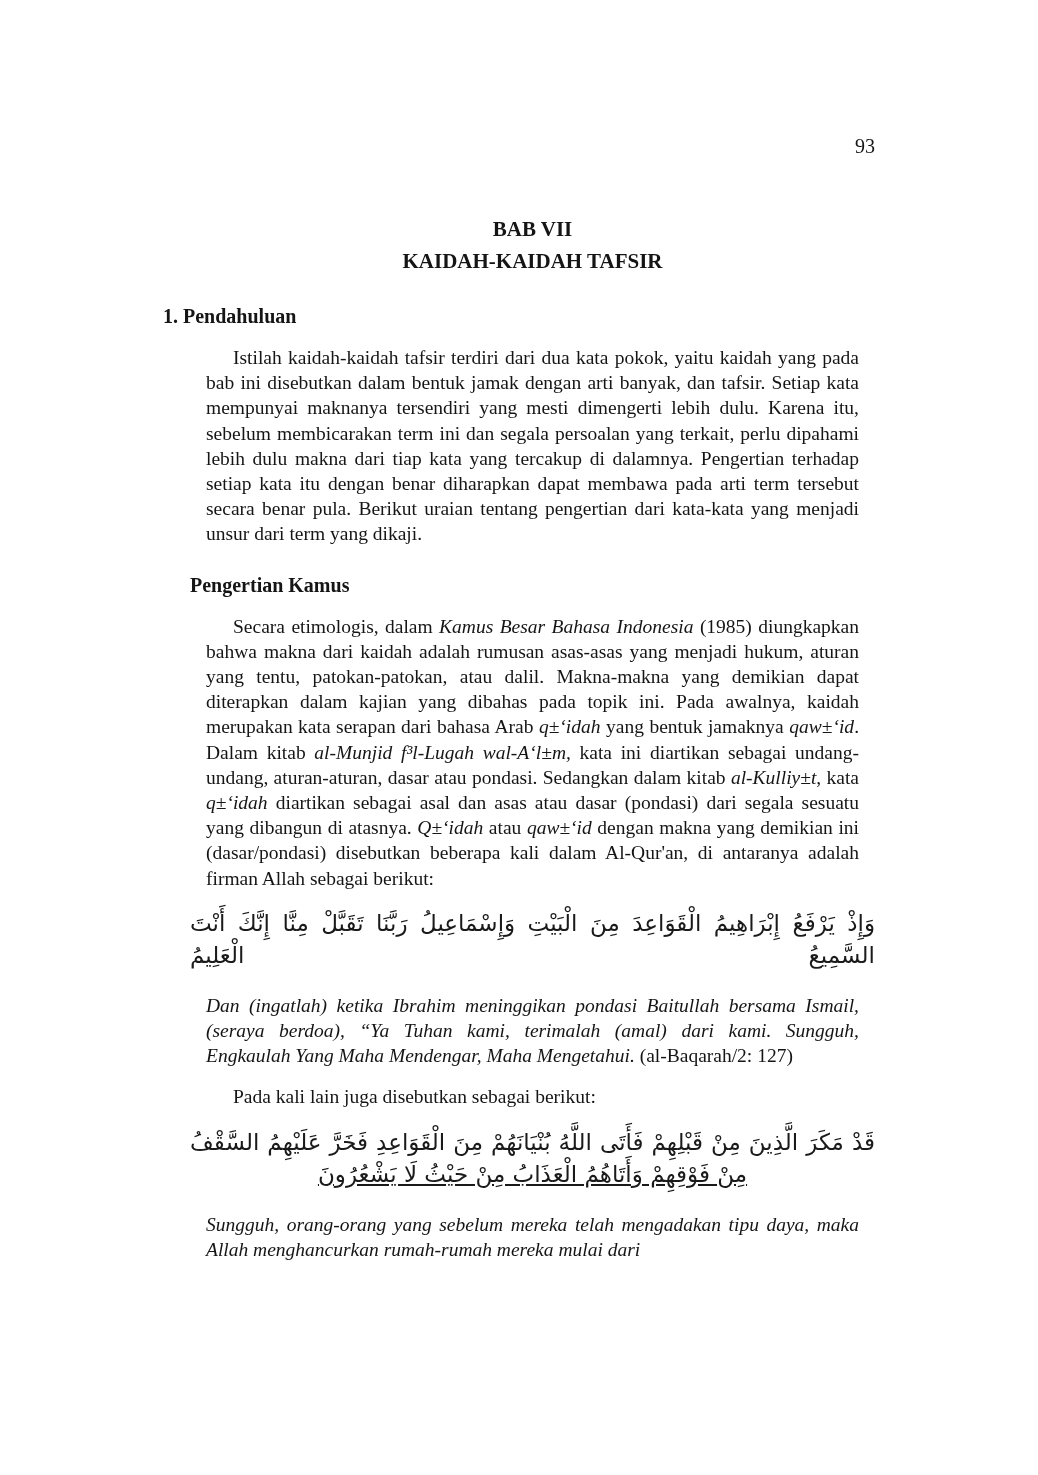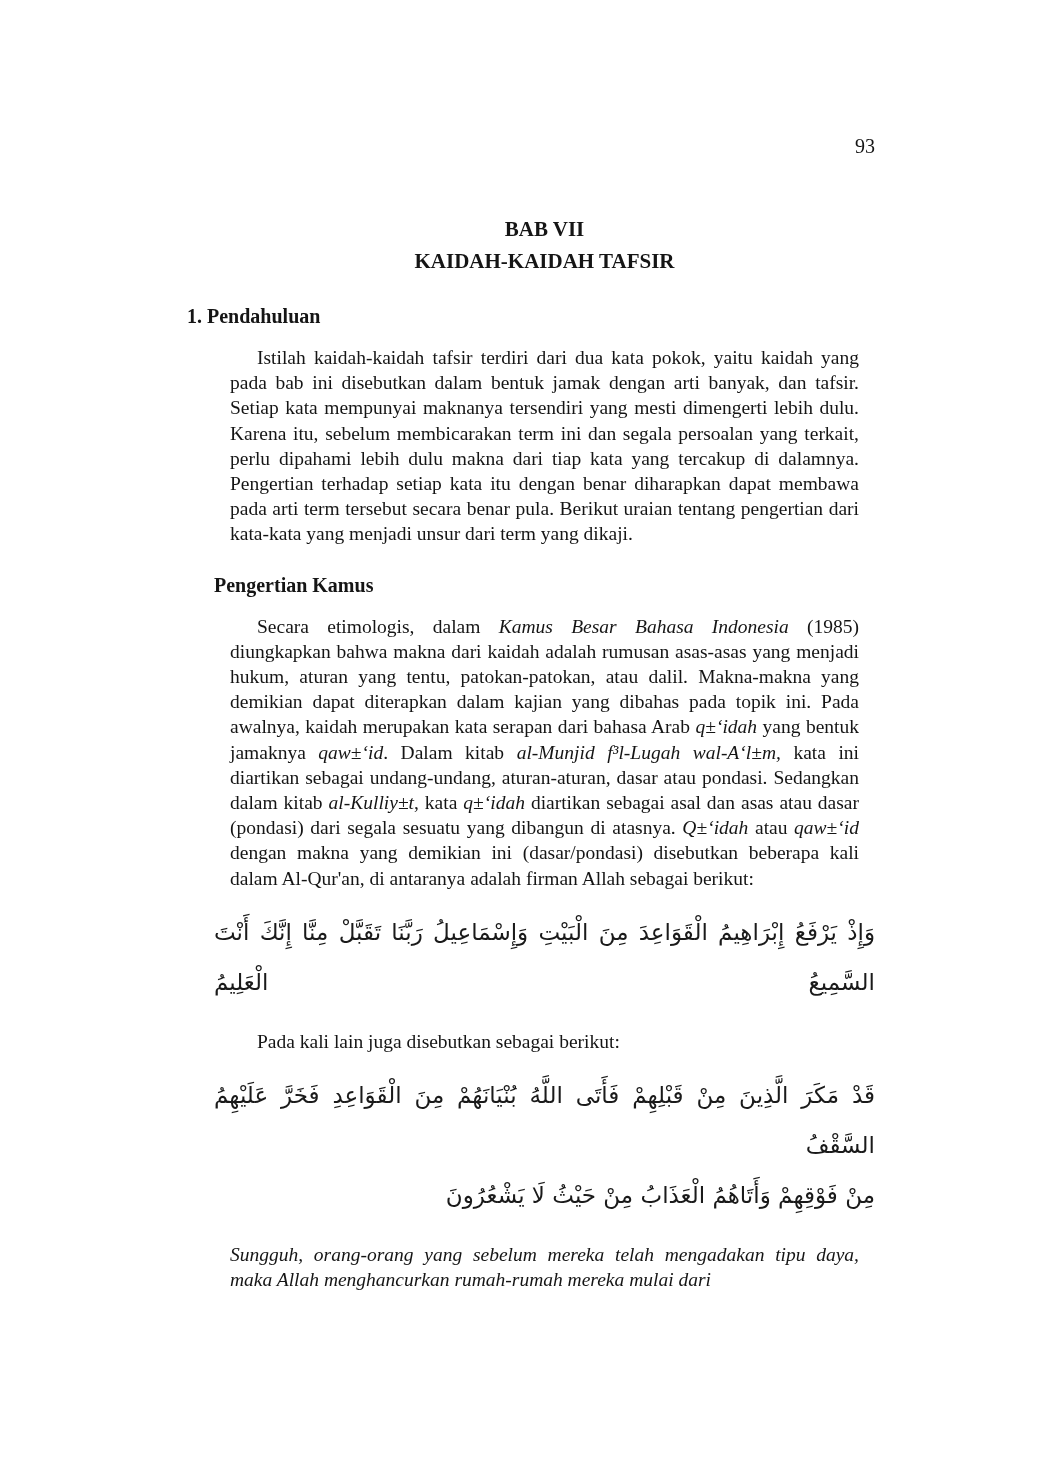--- a/index.html
+++ b/index.html
@@ -6,21 +6,20 @@
   html, body { background: #e8e8e8; }
   .page {
     position: relative;
     width: 1038px;
     height: 1475px;
     margin: 0 auto;
     background: #ffffff;
     color: #151515;
     font-family: "Liberation Serif", serif;
     overflow: hidden;
-    padding-left: 24px;
   }
   .content {
     padding: 135px 163px 0 190px; 
   }
   .page-number {
     text-align: right;
     font-size: 20px;
     line-height: 22px;
     margin-bottom: 56px;
   }
@@ -52,28 +51,29 @@
   p.indent { text-indent: 27px; }
   .arabic {
     direction: rtl;
     unicode-bidi: embed;
     font-family: "DejaVu Sans", sans-serif;
     font-size: 23px;
     color: #1a1a1a;
     margin: 16px 0 22px 0;
   }
   .arabic .line {
-    line-height: 50px;
+    line-height: 32px;
   }
   .arabic .stretch {
     text-align: justify;
     text-align-last: justify;
   }
   .arabic .tail {
-    text-align: right; 
+    text-align: center; 
+    text-decoration: underline;
   }
   .translation {
     margin-bottom: 0;
   }
   .space-after-md { margin-bottom: 26px; }
 </style>
 </head>
 <body>
 
 <div class="page">
@@ -91,20 +91,21 @@
     <p class="body indent">Istilah kaidah-kaidah tafsir terdiri dari dua kata pokok, yaitu kaidah yang pada bab ini disebutkan dalam bentuk jamak dengan arti banyak, dan tafsir. Setiap kata mempunyai maknanya tersendiri yang mesti dimengerti lebih dulu. Karena itu, sebelum membicarakan term ini dan segala persoalan yang terkait, perlu dipahami lebih dulu makna dari tiap kata yang tercakup di dalamnya. Pengertian terhadap setiap kata itu dengan benar diharapkan dapat membawa pada arti term tersebut secara benar pula. Berikut uraian tentang pengertian dari kata-kata yang menjadi unsur dari term yang dikaji.</p>
 
     <div class="section-heading gap-top">Pengertian Kamus</div>
 
     <p class="body indent"><span>Secara etimologis, dalam </span><span style="font-style: italic;">Kamus Besar Bahasa Indonesia</span><span> (1985) diungkapkan bahwa makna dari kaidah adalah rumusan asas-asas yang menjadi hukum, aturan yang tentu, patokan-patokan, atau dalil. Makna-makna yang demikian dapat diterapkan dalam kajian yang dibahas pada topik ini. Pada awalnya, kaidah merupakan kata serapan dari bahasa Arab </span><span style="font-style: italic;">q±‘idah</span><span> yang bentuk jamaknya </span><span style="font-style: italic;">qaw±‘id</span><span>. Dalam kitab </span><span style="font-style: italic;">al-Munjid f³l-Lugah wal-A‘l±m,</span><span> kata ini diartikan sebagai undang-undang, aturan-aturan, dasar atau pondasi. Sedangkan dalam kitab </span><span style="font-style: italic;">al-Kulliy±t</span><span>, kata </span><span style="font-style: italic;">q±‘idah</span><span> diartikan sebagai asal dan asas atau dasar (pondasi) dari segala sesuatu yang dibangun di atasnya. </span><span style="font-style: italic;">Q±‘idah</span><span> atau </span><span style="font-style: italic;">qaw±‘id</span><span> dengan makna yang demikian ini (dasar/pondasi) disebutkan beberapa kali dalam Al-Qur'an, di antaranya adalah firman Allah sebagai berikut:</span></p>
 
     <div class="arabic">
       <div class="line stretch">وَإِذْ يَرْفَعُ إِبْرَاهِيمُ الْقَوَاعِدَ مِنَ الْبَيْتِ وَإِسْمَاعِيلُ رَبَّنَا تَقَبَّلْ مِنَّا إِنَّكَ أَنْتَ السَّمِيعُ الْعَلِيمُ</div>
     </div>
 
+    <p class="body translation space-after-md"><span style="font-style: italic;">Dan (ingatlah) ketika Ibrahim meninggikan pondasi Baitullah bersama Ismail, (seraya berdoa), “Ya Tuhan kami, terimalah (amal) dari kami. Sungguh, Engkaulah Yang Maha Mendengar, Maha Mengetahui. </span><span>(al-Baqarah/2: 127)</span></p>
 
     <p class="body indent">Pada kali lain juga disebutkan sebagai berikut:</p>
 
     <div class="arabic">
       <div class="line stretch">قَدْ مَكَرَ الَّذِينَ مِنْ قَبْلِهِمْ فَأَتَى اللَّهُ بُنْيَانَهُمْ مِنَ الْقَوَاعِدِ فَخَرَّ عَلَيْهِمُ السَّقْفُ</div>
       <div class="line tail">مِنْ فَوْقِهِمْ وَأَتَاهُمُ الْعَذَابُ مِنْ حَيْثُ لَا يَشْعُرُونَ</div>
     </div>
 
     <p class="body translation"><span style="font-style: italic;">Sungguh, orang-orang yang sebelum mereka telah mengadakan tipu daya, maka Allah menghancurkan rumah-rumah mereka mulai dari</span></p>
 

